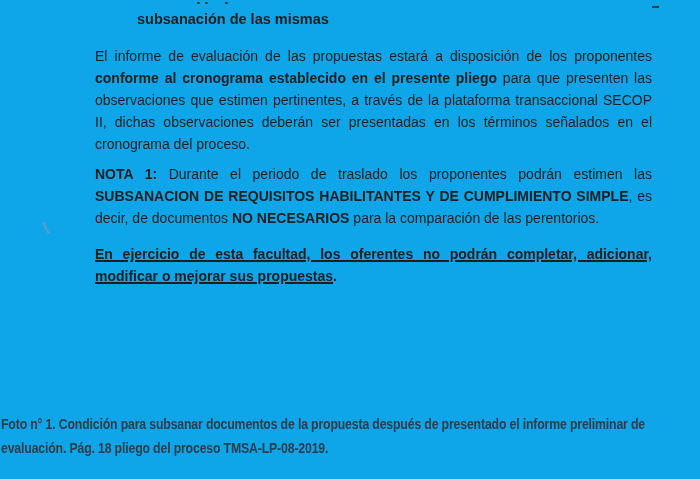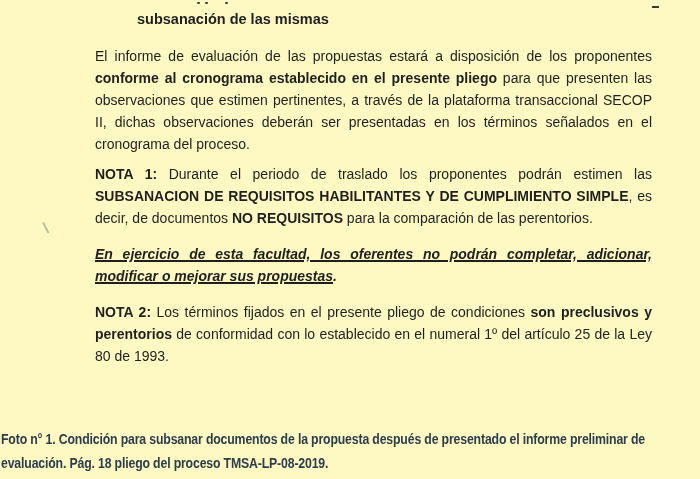--- a/index.html
+++ b/index.html
@@ -1,19 +1,19 @@
 <!DOCTYPE html>
 <html><head>
 <meta charset="utf-8">
 <style>
   html,body{margin:0;padding:0;background:#ffffff;}
   .page{
     position:relative;
     width:700px;height:479px;
-    background:#fef9c3;
+    background:#0ea5e9;
     overflow:hidden;
     font-family:"Liberation Sans",sans-serif;
   }
   
   .doc{
     position:absolute;
     left:95px;top:8px;
     width:557px;
     font-size:14px;
     line-height:22px;
@@ -26,26 +26,26 @@
   }
   .para{
     margin:0 0 8px 0;
     text-align:justify;
   }
   .para.emphasis{
     margin-top:14px;
     margin-bottom:14px;
   }
   .b{font-weight:bold;margin-top:43px;}
-  .i{font-style:italic;}
+  .i{}
   .u{text-decoration:underline;text-decoration-thickness:1.5px;}
   
   .caption{
     position:absolute;
-    left:1px;top:427px;
+    left:1px;top:412px;
     width:700px;
     font-weight:bold;
     font-size:15px;
     line-height:24px;
   }
   .cap-line{
     white-space:nowrap;
     transform:scaleX(0.82);
     transform-origin:0 50%;
     letter-spacing:-0.2px;
@@ -71,23 +71,22 @@
   <span class="artifact dot dot1"></span>
   <span class="artifact dot dot2"></span>
   <span class="artifact dot dot3"></span>
   <span class="artifact dash1"></span>
   <span class="artifact stroke1"></span>
 
   <div class="doc" id="doc" style="color: rgb(31, 31, 31);">
     <h3 class="heading">subsanación de las mismas</h3>
     <div id="paragraphs">
         <p class="para"><span>El informe de evaluación de las propuestas estará a disposición de los proponentes </span><span class="b">conforme al cronograma establecido en el presente pliego</span><span> para que presenten las observaciones que estimen pertinentes, a través de la plataforma transaccional SECOP II, dichas observaciones deberán ser presentadas en los términos señalados en el cronograma del proceso.</span></p>
-        <p class="para"><span class="b">NOTA 1:</span><span> Durante el periodo de traslado los proponentes podrán estimen las </span><span class="b">SUBSANACION DE REQUISITOS HABILITANTES Y DE CUMPLIMIENTO SIMPLE</span><span>, es decir, de documentos </span><span class="b">NO REQUISITOS</span><span> para la comparación de las perentorios.</span></p>
+        <p class="para"><span class="b">NOTA 1:</span><span> Durante el periodo de traslado los proponentes podrán estimen las </span><span class="b">SUBSANACION DE REQUISITOS HABILITANTES Y DE CUMPLIMIENTO SIMPLE</span><span>, es decir, de documentos </span><span class="b">NO NECESARIOS</span><span> para la comparación de las perentorios.</span></p>
         <p class="para emphasis"><span class="b i u">En ejercicio de esta facultad, los oferentes no podrán completar, adicionar, modificar o mejorar sus propuestas</span><span class="b i">.</span></p>
-        <p class="para"><span class="b">NOTA 2:</span><span> Los términos fijados en el presente pliego de condiciones </span><span class="b">son preclusivos y perentorios</span><span> de conformidad con lo establecido en el numeral 1º del artículo 25 de la Ley 80 de 1993.</span></p>
       </div>
   </div>
 
   <div class="caption" id="caption" style="color: rgb(46, 61, 76);">
     <div class="cap-line">Foto n° 1. Condición para subsanar documentos de la propuesta después de presentado el informe preliminar de</div>
     <div class="cap-line">evaluación. Pág. 18 pliego del proceso TMSA-LP-08-2019.</div>
   </div>
 
 </div>
 

